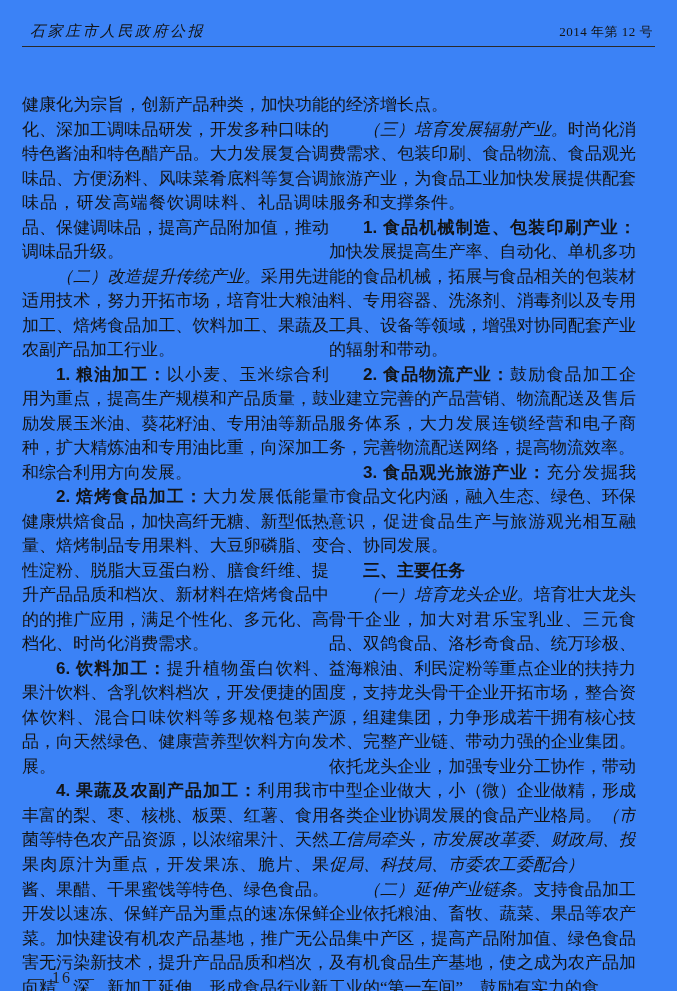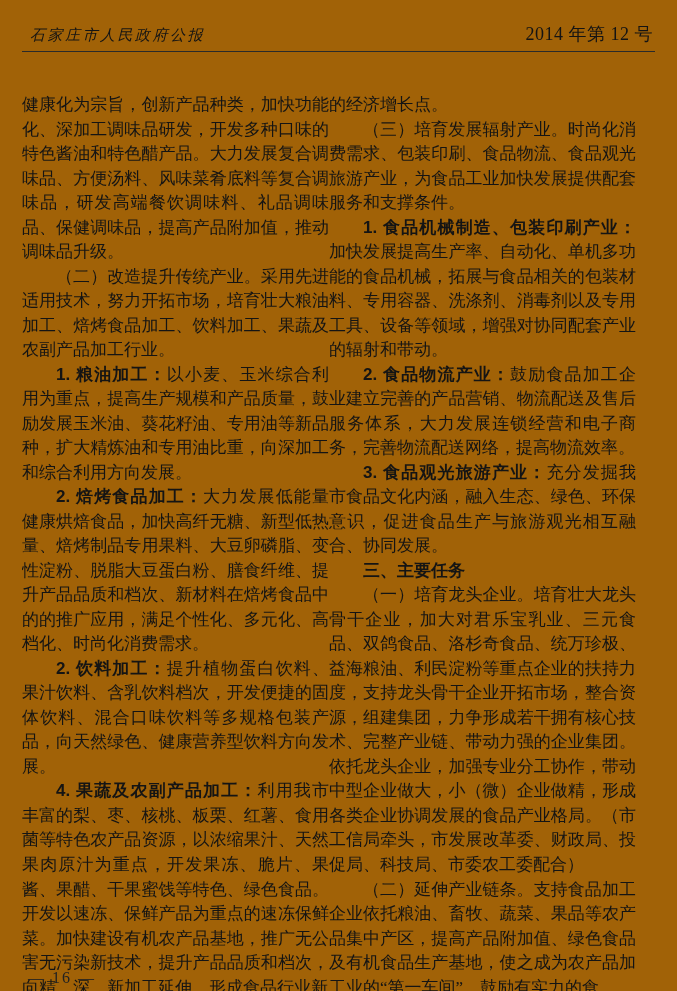--- a/index.html
+++ b/index.html
@@ -1,21 +1,21 @@
 <!DOCTYPE html>
 <html><head>
 <meta charset="utf-8">
 <title>石家庄市人民政府公报</title>
 <style>
   html, body { margin: 0; padding: 0; background: #ffffff; }
   .page {
     position: relative;
     width: 677px;
     height: 991px;
-    background: #a16207;
+    background: #3b82f6;
     box-sizing: border-box;
     font-family: "Liberation Serif", serif;
     color: #141414;
     overflow: hidden;
   }
   .header {
     position: absolute;
     top: 22px;
     left: 22px;
     right: 22px;
@@ -25,21 +25,21 @@
     padding-bottom: 5px;
     border-bottom: 1.6px solid #2a2a2a;
   }
   .journal-title {
     font-size: 15px;
     font-style: italic;
     letter-spacing: 2.5px;
     padding-left: 8px;
   }
   .issue-number {
-    font-size: 18px;
+    font-size: 13px;
     letter-spacing: 0.5px;
     padding-right: 2px;
   }
   .doc-body {
     position: absolute;
     top: 60px;
     left: 22px;
     right: 22px;
     display: flex;
     margin-top: 33px;
@@ -50,21 +50,21 @@
     overflow: hidden;
     text-align: justify;
     text-justify: inter-character;
     font-size: 17px;
     line-height: 24.52px;
     word-break: break-all;
   }
   .para { margin: 0; }
   .para.indent { text-indent: 2em; }
   .seg-normal { font-style: normal; }
-  .seg-kai { }
+  .seg-kai { font-style: italic; }
   .seg-bold {
     font-family: "Liberation Sans", sans-serif;
     font-weight: 700;
     font-style: normal;
   }
   .footer {
     position: absolute;
     left: 28px;
     bottom: 4px;
     font-size: 16px;
@@ -82,21 +82,21 @@
     <span class="journal-title">石家庄市人民政府公报</span>
     <span class="issue-number">2014 年第 12 号</span>
   </div>
 
   <div class="doc-body">
     <div class="column">
         <p class="para"><span class="seg-normal">健康化为宗旨，创新产品种类，加快功能化、深加工调味品研发，开发多种口味的特色酱油和特色醋产品。大力发展复合调味品、方便汤料、风味菜肴底料等复合调味品，研发高端餐饮调味料、礼品调味品、保健调味品，提高产品附加值，推动调味品升级。</span></p>
         <p class="para indent"><span class="seg-kai">（二）改造提升传统产业。</span><span class="seg-normal">采用先进适用技术，努力开拓市场，培育壮大粮油加工、焙烤食品加工、饮料加工、果蔬及农副产品加工行业。</span></p>
         <p class="para indent"><span class="seg-bold">1. 粮油加工：</span><span class="seg-normal">以小麦、玉米综合利用为重点，提高生产规模和产品质量，鼓励发展玉米油、葵花籽油、专用油等新品种，扩大精炼油和专用油比重，向深加工和综合利用方向发展。</span></p>
         <p class="para indent"><span class="seg-bold">2. 焙烤食品加工：</span><span class="seg-normal">大力发展低能量健康烘焙食品，加快高纤无糖、新型低热量、焙烤制品专用果料、大豆卵磷脂、变性淀粉、脱脂大豆蛋白粉、膳食纤维、提升产品品质和档次、新材料在焙烤食品中的的推广应用，满足个性化、多元化、高档化、时尚化消费需求。</span></p>
-        <p class="para indent"><span class="seg-bold">2. 饮料加工：</span><span class="seg-normal">提升植物蛋白饮料、果汁饮料、含乳饮料档次，开发便捷的固体饮料、混合口味饮料等多规格包装产品，向天然绿色、健康营养型饮料方向发展。</span></p>
+        <p class="para indent"><span class="seg-bold">6. 饮料加工：</span><span class="seg-normal">提升植物蛋白饮料、果汁饮料、含乳饮料档次，开发便捷的固体饮料、混合口味饮料等多规格包装产品，向天然绿色、健康营养型饮料方向发展。</span></p>
         <p class="para indent"><span class="seg-bold">4. 果蔬及农副产品加工：</span><span class="seg-normal">利用我市丰富的梨、枣、核桃、板栗、红薯、食用菌等特色农产品资源，以浓缩果汁、天然果肉原汁为重点，开发果冻、脆片、果酱、果醋、干果蜜饯等特色、绿色食品。开发以速冻、保鲜产品为重点的速冻保鲜菜。加快建设有机农产品基地，推广无公害无污染新技术，提升产品品质和档次，向精、深、新加工延伸，形成食品行业新</span></p>
       </div>
     <div class="column">
         <p class="para"><span class="seg-normal">的经济增长点。</span></p>
         <p class="para indent"><span class="seg-kai">（三）培育发展辐射产业。</span><span class="seg-normal">时尚化消费需求、包装印刷、食品物流、食品观光旅游产业，为食品工业加快发展提供配套服务和支撑条件。</span></p>
         <p class="para indent"><span class="seg-bold">1. 食品机械制造、包装印刷产业：</span><span class="seg-normal">加快发展提高生产率、自动化、单机多功能的食品机械，拓展与食品相关的包装材料、专用容器、洗涤剂、消毒剂以及专用工具、设备等领域，增强对协同配套产业的辐射和带动。</span></p>
         <p class="para indent"><span class="seg-bold">2. 食品物流产业：</span><span class="seg-normal">鼓励食品加工企业建立完善的产品营销、物流配送及售后服务体系，大力发展连锁经营和电子商务，完善物流配送网络，提高物流效率。</span></p>
         <p class="para indent"><span class="seg-bold">3. 食品观光旅游产业：</span><span class="seg-normal">充分发掘我市食品文化内涵，融入生态、绿色、环保意识，促进食品生产与旅游观光相互融合、协同发展。</span></p>
         <p class="para indent"><span class="seg-bold">三、主要任务</span></p>
         <p class="para indent"><span class="seg-kai">（一）培育龙头企业。</span><span class="seg-normal">培育壮大龙头骨干企业，加大对君乐宝乳业、三元食品、双鸽食品、洛杉奇食品、统万珍极、益海粮油、利民淀粉等重点企业的扶持力度，支持龙头骨干企业开拓市场，整合资源，组建集团，力争形成若干拥有核心技术、完整产业链、带动力强的企业集团。依托龙头企业，加强专业分工协作，带动中型企业做大，小（微）企业做精，形成各类企业协调发展的食品产业格局。</span><span class="seg-kai">（市工信局牵头，市发展改革委、财政局、投促局、科技局、市委农工委配合）</span></p>

